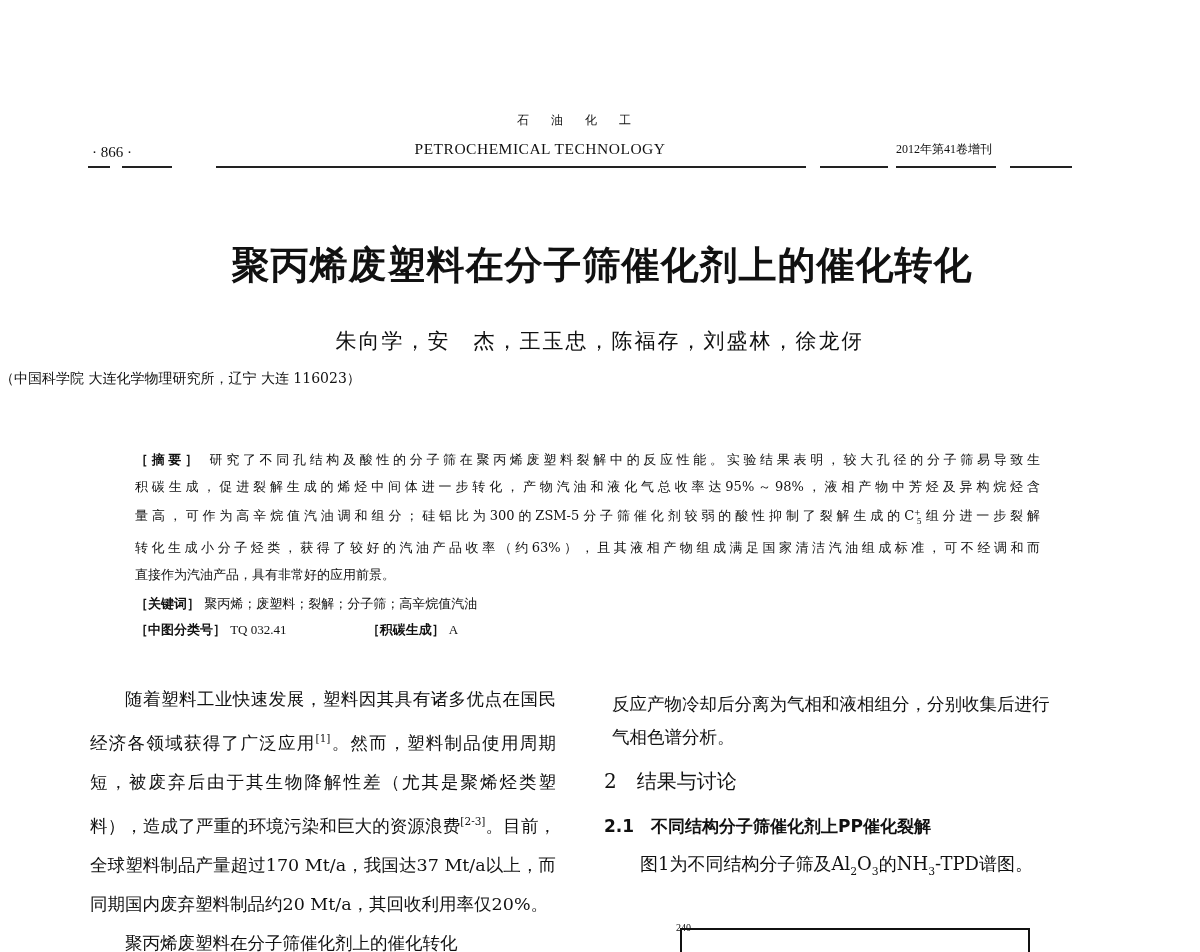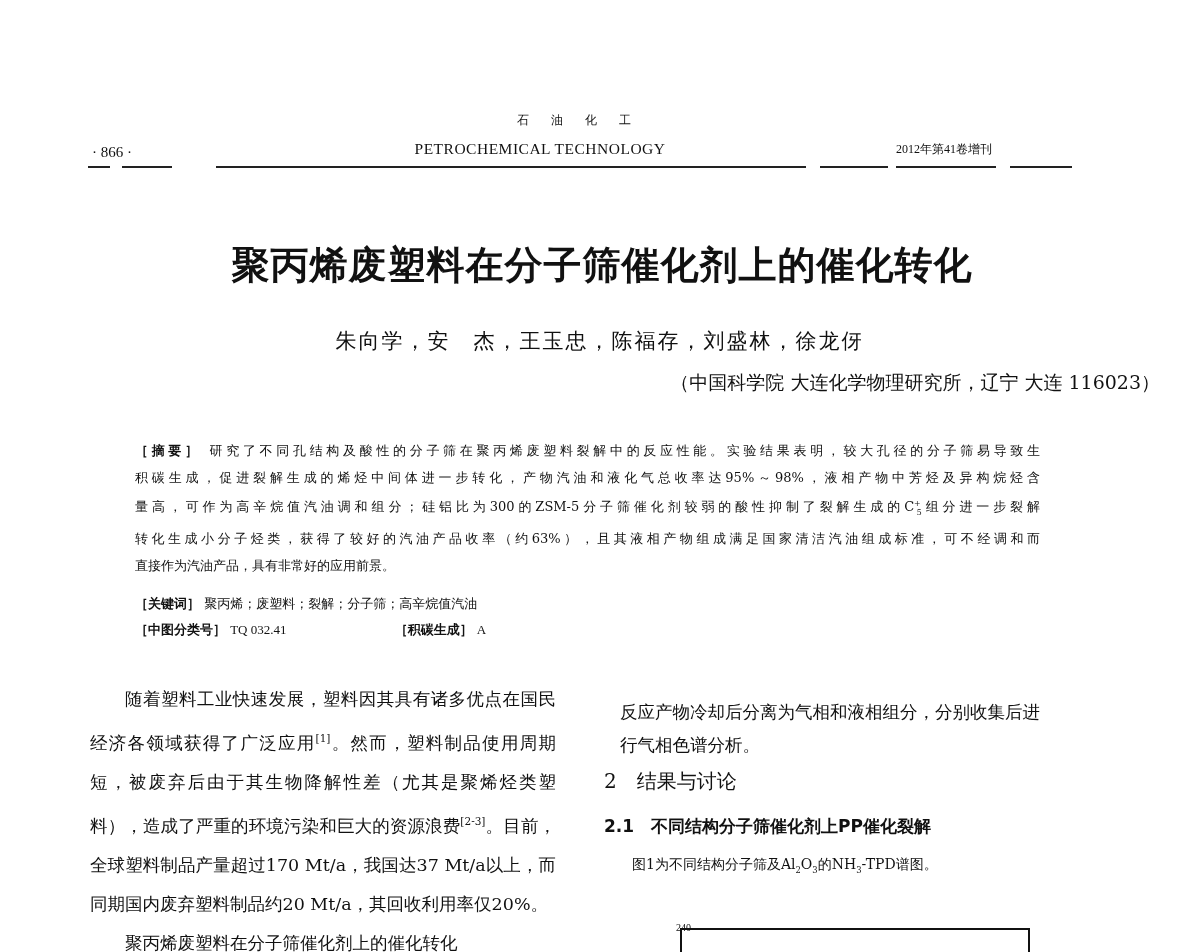--- a/index.html
+++ b/index.html
@@ -5,35 +5,35 @@
   html, body { margin:0; padding:0; background:#ffffff; }
   body { width:1200px; height:952px; position:relative; overflow:hidden; color:#111; font-family:"DejaVu Serif", serif; }
   .abs { position:absolute; }
   .journal-cn { left:0; width:1170px; top:112px; text-align:center; font-size:12px; letter-spacing:22px; }
   .journal-en { left:0; width:1080px; top:140px; text-align:center; font-size:15.5px; font-family:"Liberation Serif", serif; letter-spacing:0.5px; }
   .page-no { left:92px; top:144px; font-size:15px; font-family:"Liberation Serif", serif; }
   .issue { left:896px; top:141px; font-size:12px; font-family:"Liberation Serif", serif; }
   .rule { position:absolute; height:1.5px; background:#222; top:166px; }
   .title { left:0; width:1160px; top:240px; text-align:center; font-size:38px; font-weight:bold; font-family:"DejaVu Sans", sans-serif; letter-spacing:1px;margin-left:22px; }
   .authors { left:0; width:1160px; top:327px; text-align:center; font-size:21px; letter-spacing:2px;padding-left:20px; }
-  .affil { left:0; width:1160px; top:370px; text-align:right; font-size:19px; }
-  .abs-block { left:135px; width:905px; top:438px; font-size:13px; line-height:26.5px; }
+  .affil { left:0; width:1160px; top:370px; text-align:left; font-size:14px; }
+  .abs-block { left:135px; width:905px; top:447px; font-size:13px; line-height:26.5px; }
   .abs-block p { margin:0; text-align:justify; text-align-last:justify; }
   .abs-block p.last { text-align-last:left; }
   .kw { left:135px; top:595px; font-size:13px; }
   .cls { left:135px; top:621px; font-size:13px; }
   .bold-label { font-weight:bold; font-family:"DejaVu Sans", sans-serif; }
   .col-left { left:90px; width:466px; top:680px; font-size:17.5px; line-height:39px; }
   .col-left p { margin:0; text-align:justify; }
   .indent { text-indent:2em; }
   .col-right { left:604px; width:466px; top:680px; font-size:17.5px; line-height:32.5px; }
-  .col-right p { margin:16px; }
+  .col-right p { margin:8px; }
   .sec2 { left:604px; top:768px; font-size:20px; }
   .sec21 { left:604px; top:815px; font-size:17px; font-weight:bold; font-family:"DejaVu Sans", sans-serif; }
-  .para21 { left:604px; width:466px; top:848px; font-size:14px; line-height:32px; }
+  .para21 { left:604px; width:466px; top:848px; font-size:18px; line-height:32px; }
   .para21 p { margin:0; }
   sup, sub { font-size:60%; }
   .chart-frame { left:680px; top:928px; width:346px; height:60px; border:2px solid #111; border-bottom:none; }
   .chart-tick { left:676px; top:922px; font-size:10px; font-family:"Liberation Serif", serif; }
 </style>
 </head>
 <body>
 
 <div class="abs journal-cn">石油化工</div>
 <div class="abs journal-en">PETROCHEMICAL TECHNOLOGY</div>
@@ -57,21 +57,21 @@
   <p>转化生成小分子烃类，获得了较好的汽油产品收率（约63%），且其液相产物组成满足国家清洁汽油组成标准，可不经调和而</p>
   <p class="last">直接作为汽油产品，具有非常好的应用前景。</p>
 </div>
 
 <div class="abs kw">
   <span class="bold-label">［关键词］</span>
   <span>聚丙烯；废塑料；裂解；分子筛；高辛烷值汽油</span>
 </div>
 <div class="abs cls">
   <span class="bold-label">［中图分类号］</span>
-  <span style="font-family:'Liberation Serif',serif;margin-right:104px">TQ 032.41</span>
+  <span style="font-family:'Liberation Serif',serif;margin-right:76px">TQ 032.41</span>
   <span class="bold-label">［积碳生成］</span>
   <span style="font-family:'Liberation Serif',serif">A</span>
 </div>
 
 <div class="abs col-left">
   <p class="indent"><span>随着塑料工业快速发展，塑料因其具有诸多优点在国民经济各领域获得了广泛应用</span><sup>[1]</sup><span>。然而，塑料制品使用周期短，被废弃后由于其生物降解性差（尤其是聚烯烃类塑料），造成了严重的环境污染和巨大的资源浪费</span><sup>[2-3]</sup><span>。目前，全球塑料制品产量超过170 Mt/a，我国达37 Mt/a以上，而同期国内废弃塑料制品约20 Mt/a，其回收利用率仅20%。</span></p>
   <p class="indent">聚丙烯废塑料在分子筛催化剂上的催化转化</p>
 </div>
 
 <div class="abs col-right">

